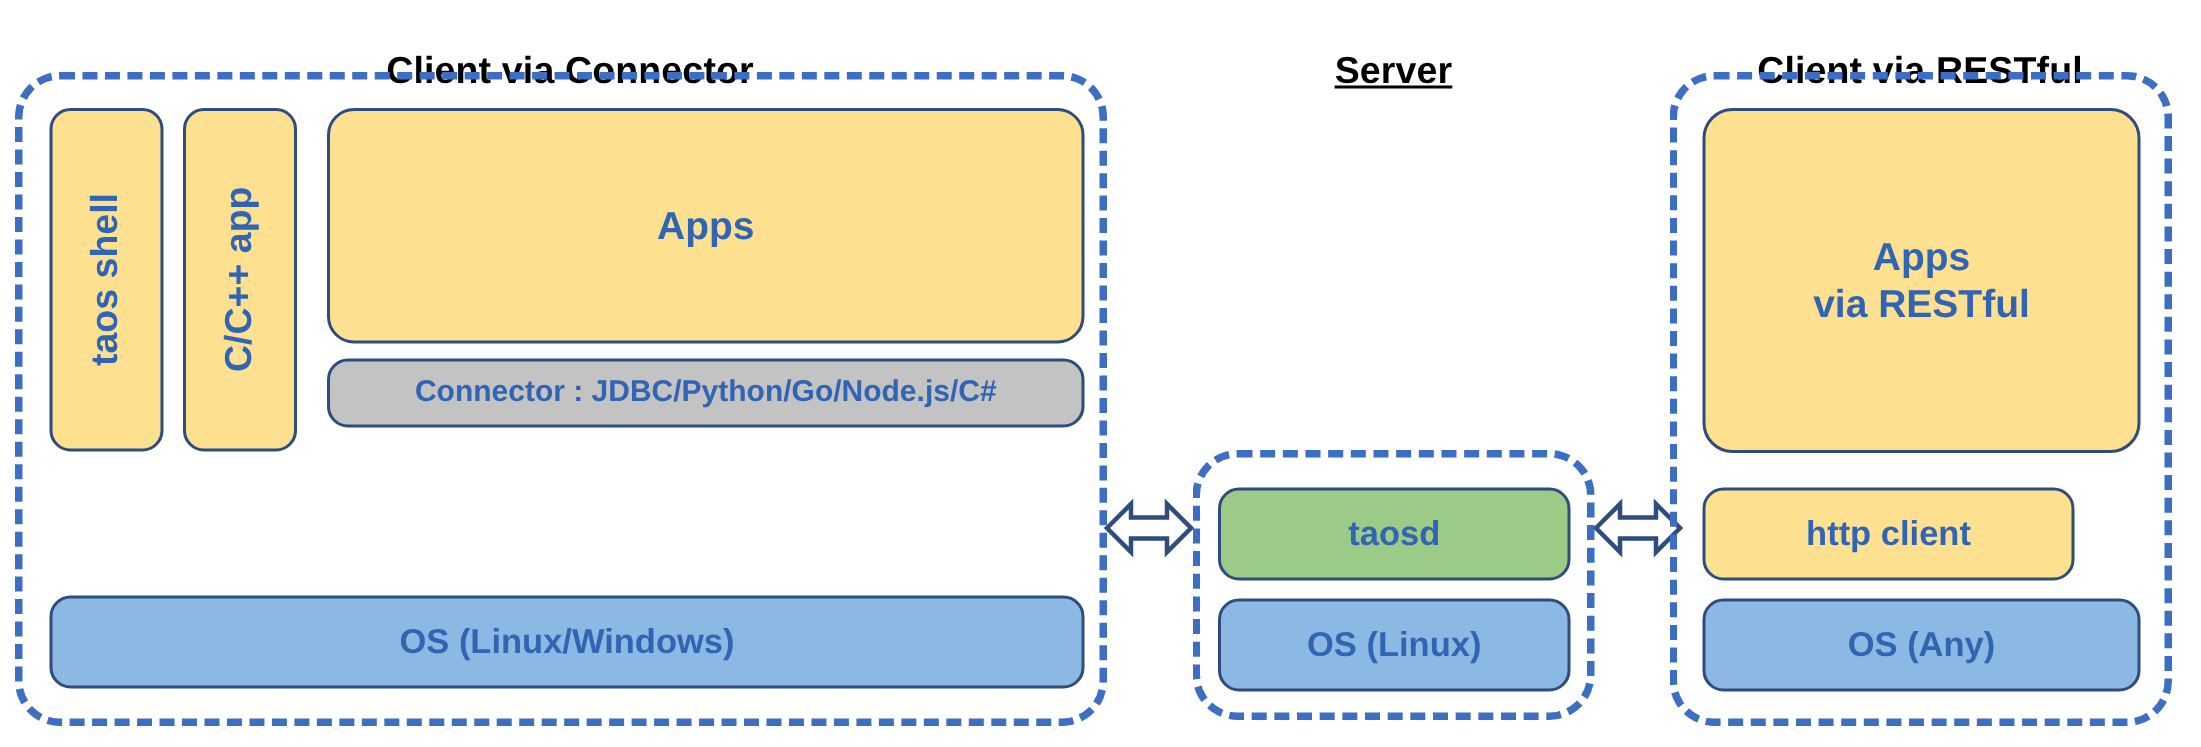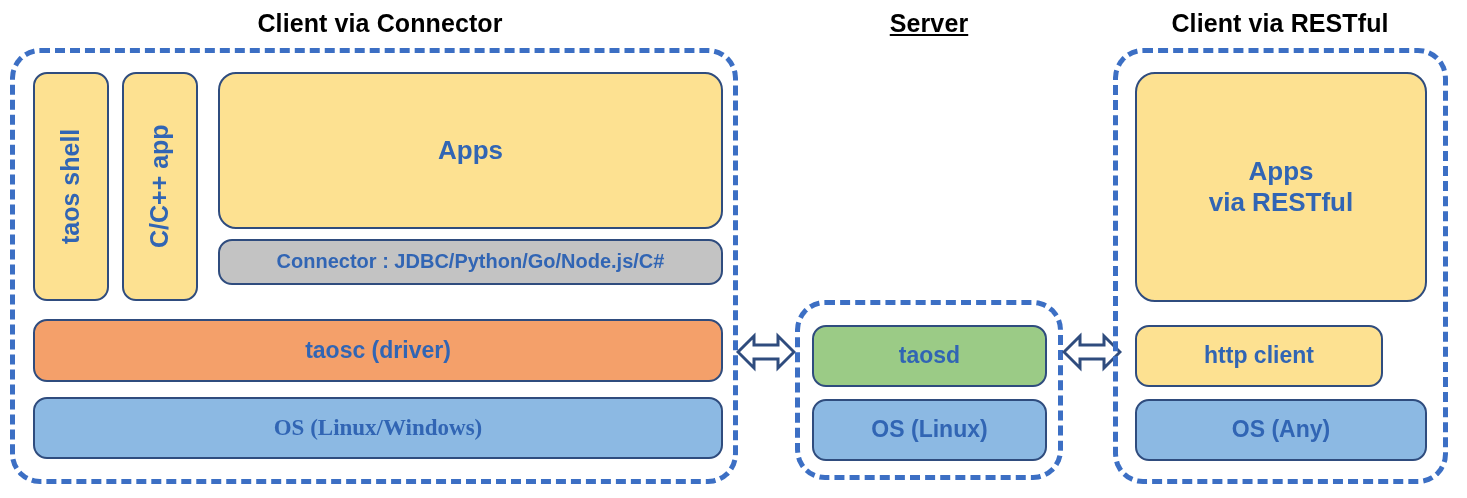--- a/index.html
+++ b/index.html
@@ -22,20 +22,21 @@
   
   .section-title {
     position: absolute;
     color: #000000;
     font-weight: bold;
     font-size: 25px;
     letter-spacing: 0.1px;
     white-space: nowrap;
     text-align: center;
     line-height: 30px;
+    margin-top: 24px;
   }
 
   
   .group {
     position: absolute;
     border: 5px dashed #3C6FC4;
     border-radius: 30px;
     box-sizing: border-box;
     background: transparent;
   }
@@ -85,23 +86,22 @@
   <div class="group" style="left:10px; top:48px; width:728px; height:436px;"></div>
 
   <div class="box yellow vertical" style="left:33px; top:72px; width:76px; height:229px; font-size:25px;">taos shell</div>
 
   <div class="box yellow vertical" style="left:122px; top:72px; width:76px; height:229px; font-size:25px;">C/C++ app</div>
 
   <div class="box yellow" style="left:218px; top:72px; width:505px; height:157px; font-size:26px; border-radius:18px;">Apps</div>
 
   <div class="box gray" style="left:218px; top:239px; width:505px; height:46px; font-size:20px;">Connector : JDBC/Python/Go/Node.js/C#</div>
 
-  <div class="box orange" style="left:33px; top:319px; width:690px; height:63px; font-size:23px;">taosc (driver)</div>
 
-  <div class="box blue" style="left:33px; top:397px; width:690px; height:62px; font-size:23px;font-family:Liberation Serif, serif;">OS (Linux/Windows)</div>
+  <div class="box blue" style="left:33px; top:397px; width:690px; height:62px; font-size:23px;">OS (Linux/Windows)</div>
 
   <div class="arrow" style="left:736px; top:328px; width:60px; height:48px;">
     <svg width="60" height="48" viewBox="0 0 60 48">
       <polygon points="2,24 18,8 18,17 42,17 42,8 58,24 42,40 42,31 18,31 18,40" fill="#FFFFFF" stroke="#2F4C7E" stroke-width="3" stroke-linejoin="miter"></polygon>
     </svg>
   </div>
 
   <div class="group" style="left:795px; top:300px; width:268px; height:180px;"></div>
 
   <div class="box green" style="left:812px; top:325px; width:235px; height:62px; font-size:23px;">taosd</div>

